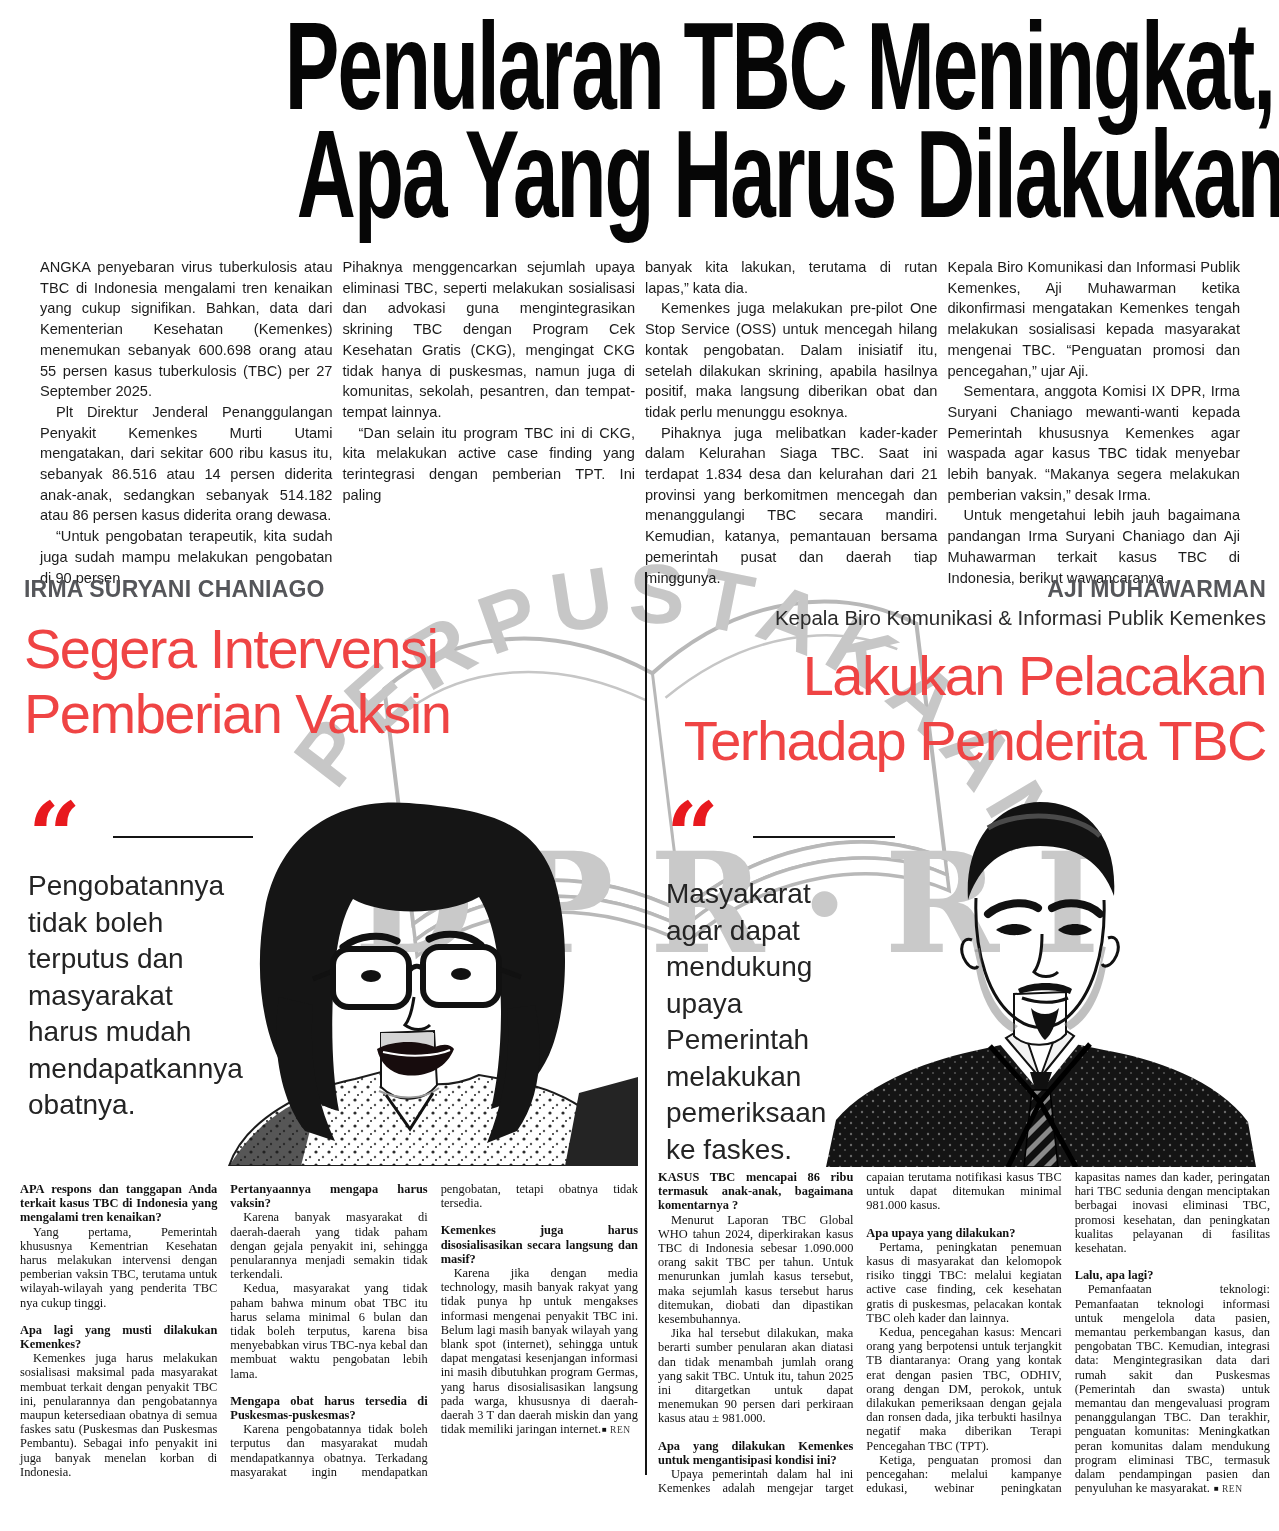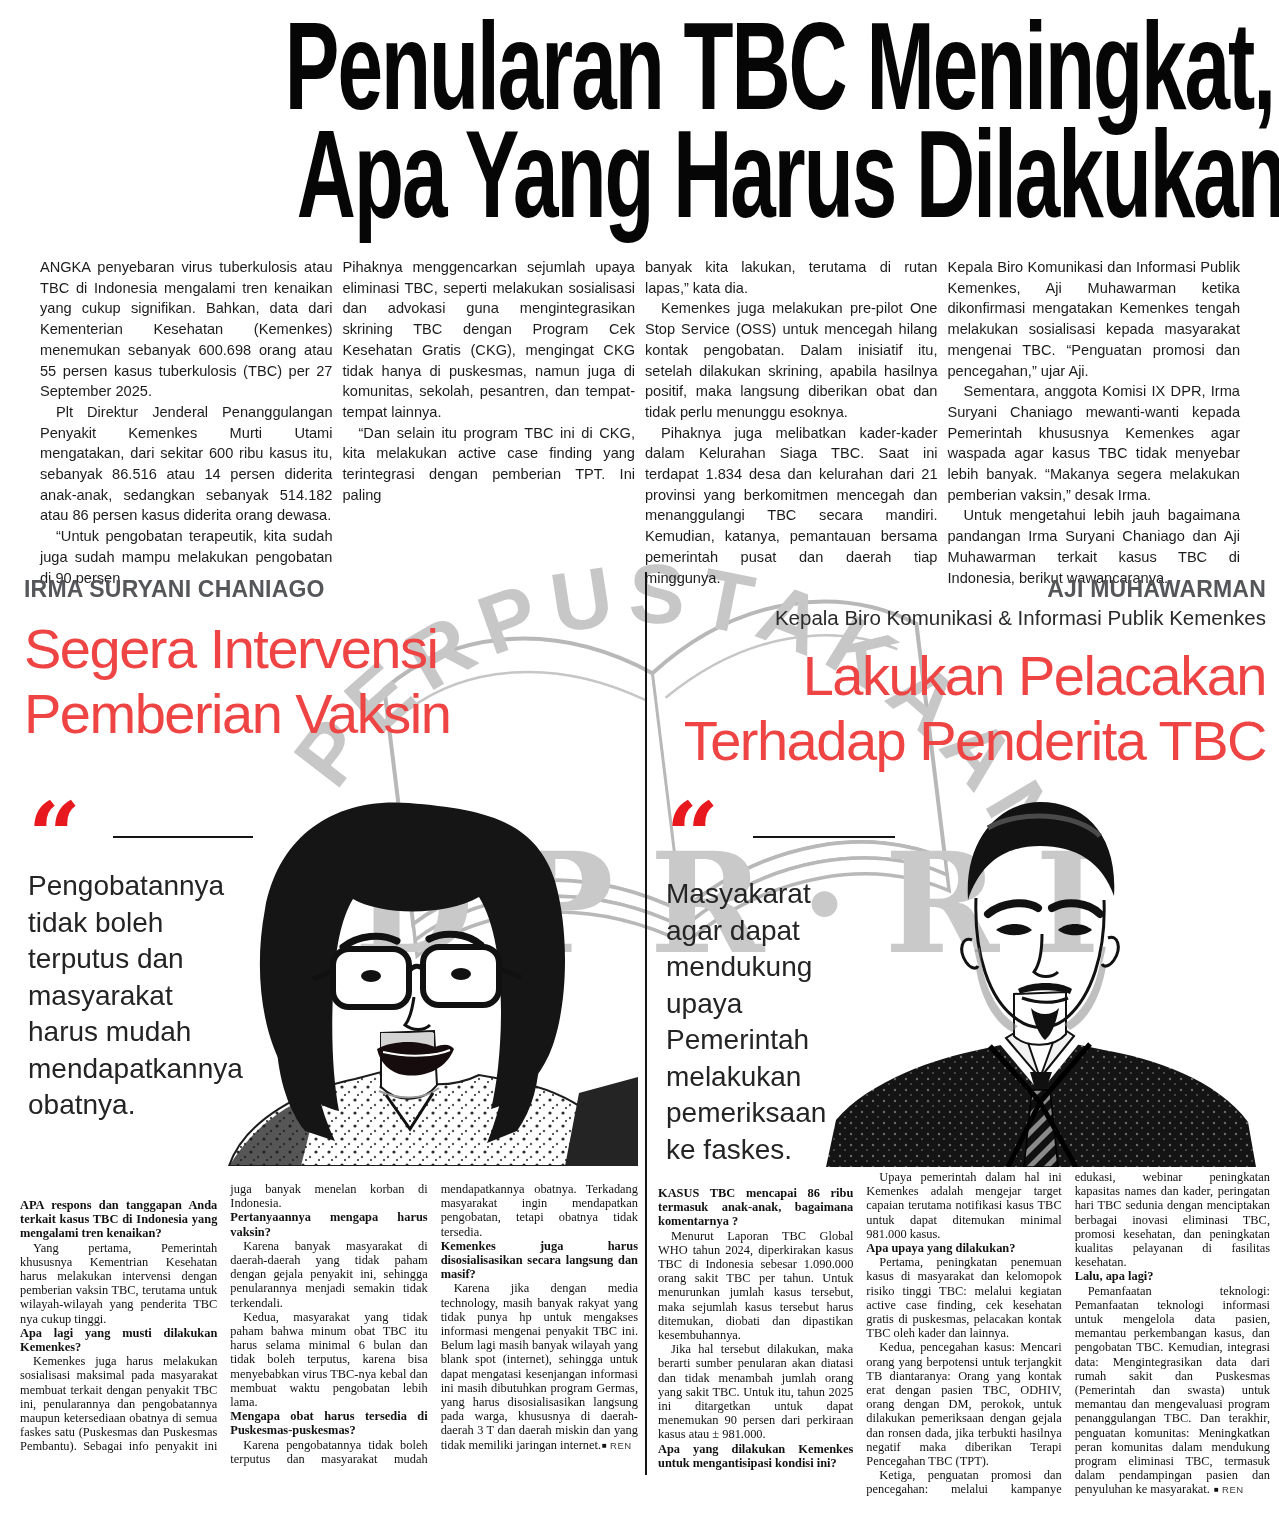--- a/index.html
+++ b/index.html
@@ -43,25 +43,25 @@
   .photo.irma{left:183px;top:797px;width:455px;height:369px;}
   .photo.aji{left:826px;top:790px;width:430px;height:377px;}
   .photo svg{width:100%;height:100%;display:block;}
   
   .qa{position:absolute;z-index:1;column-count:3;column-gap:13px;
       font-family:"Liberation Serif",serif;font-size:12.4px;line-height:14.2px;
       text-align:justify;color:#111;}
   .qa-left{left:20px;top:1182px;width:618px;height:348px;}
   .qa-right{left:658px;top:1170px;width:612px;height:360px;}
   .qa p{margin:0;}
-  .qa p.q{font-weight:700;}
-  .qa p.q:first-child{margin-top:16px;}
+  .qa p.q{font-weight:700;margin-top:13px;}
+  .qa p.q:first-child{margin-top:0;}
   .qa p.a{text-indent:13px;}
   .endmark{font-size:8px;vertical-align:1px;padding-left:1px;}
-  .credit{font-family:Liberation Sans, sans-serif;font-size:9.5px;letter-spacing:.6px;color:#3a3a3a;}
+  .credit{font-family:Liberation Serif, serif;font-size:9.5px;letter-spacing:.6px;color:#3a3a3a;}
 </style>
 </head>
 <body>
 
 <div class="page">
 
   <div class="watermark">
     <svg width="1279" height="1531" viewBox="0 0 1279 1531">
 
       <g transform="rotate(-7 670 800)">

